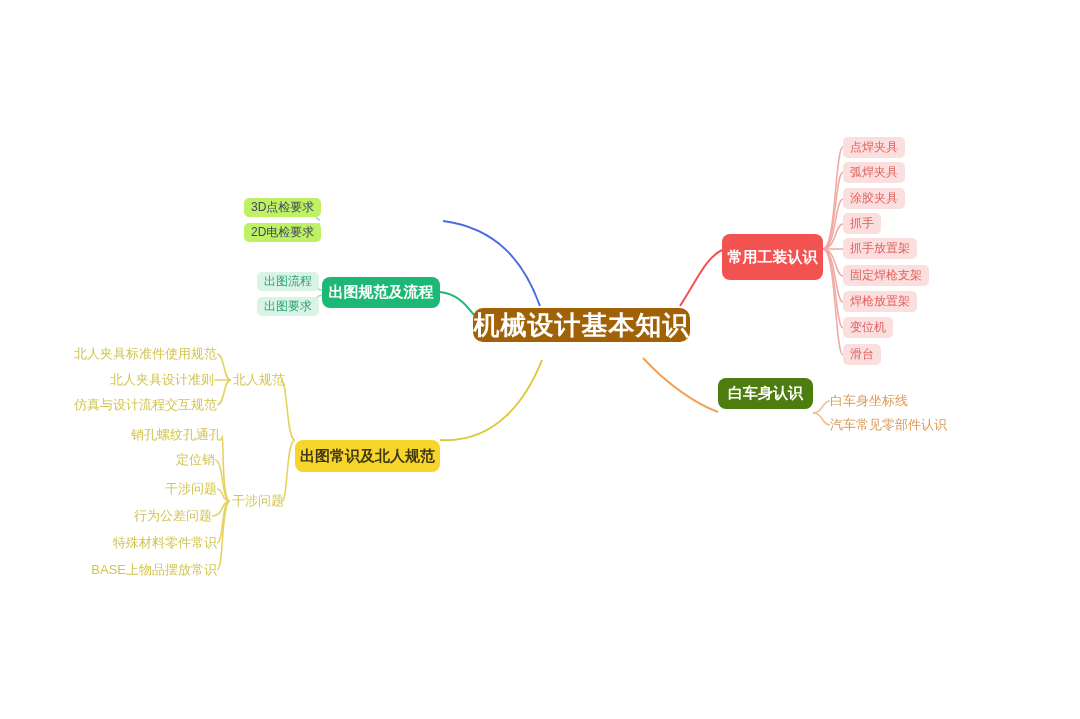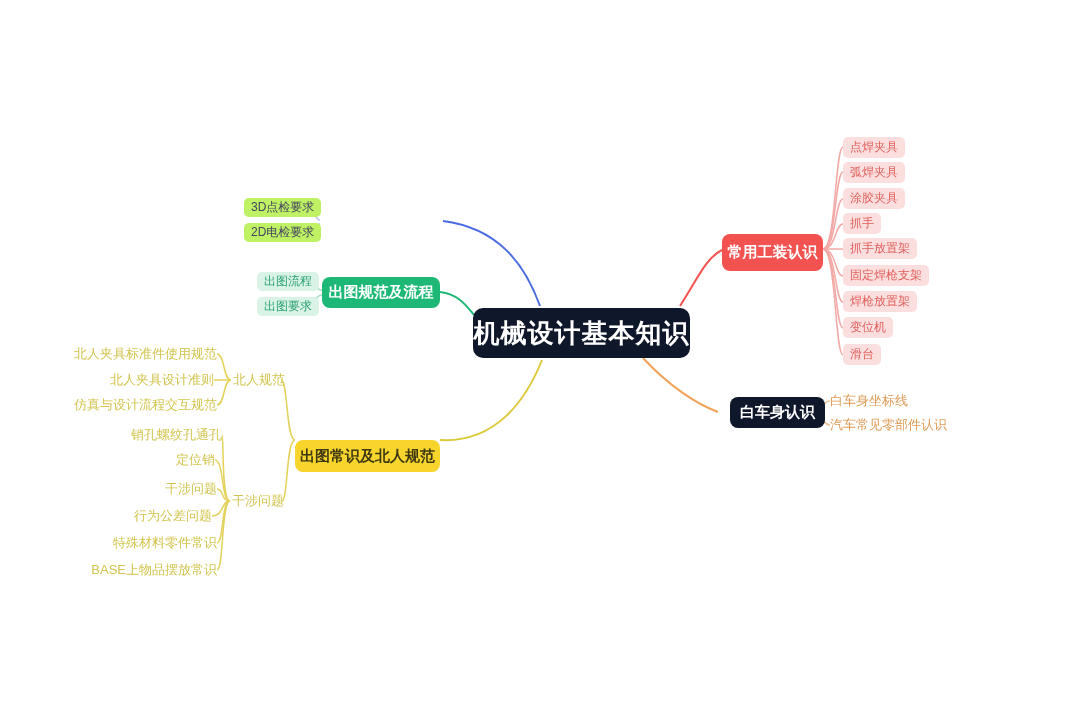--- a/index.html
+++ b/index.html
@@ -6,29 +6,29 @@
   .canvas{
     position:relative;width:1080px;height:719px;background:#ffffff;overflow:hidden;
     font-family:"Liberation Sans","DejaVu Sans",sans-serif;
   }
   .lines{position:absolute;left:0;top:0;width:1080px;height:719px;pointer-events:none;}
   .topic{
     position:absolute;display:flex;align-items:center;justify-content:center;
     box-sizing:border-box;white-space:nowrap;cursor:default;
   }
   .root{
-    left:473px;top:308px;width:217px;height:50px;border-radius:10px;
-    background:#0f172a;color:#ffffff;font-size:26px;font-weight:bold;letter-spacing:1px;
+    left:473px;top:308px;width:217px;height:34px;border-radius:10px;
+    background:#a16207;color:#ffffff;font-size:26px;font-weight:bold;letter-spacing:1px;
   }
   .parent{border-radius:8px;color:#ffffff;font-size:15px;font-weight:bold;}
   .b-blue{left:320px;top:205px;width:123px;height:33px;background:#4a6ce0;}
   .b-green{left:322px;top:277px;width:118px;height:31px;background:#1db876;}
   .b-yellow{left:295px;top:424px;width:145px;height:32px;background:#f7d52d;color:#3f3913;margin-top:16px;}
-  .b-red{left:722px;top:234px;width:101px;height:37px;background:#f25250;}
-  .b-orange{left:718px;top:397px;width:95px;height:31px;background:#0f172a;margin-left:12px;}
+  .b-red{left:722px;top:234px;width:101px;height:46px;background:#f25250;}
+  .b-orange{left:718px;top:378px;width:95px;height:31px;background:#4d7c0f;}
   .chip{
     position:absolute;font-size:12px;line-height:15px;padding:2px 7px;border-radius:5px;
     white-space:nowrap;box-sizing:border-box;
   }
   .c-blue{background:#bef264;color:#454560;}
   .c-green{background:#d9f3e7;color:#2fa371;}
   .c-red{background:#fbdede;color:#e0605c;padding:3px 7px;}
   .plain{position:absolute;font-size:13px;line-height:16px;white-space:nowrap;}
   .p-yellow{color:#d2c44e;}
   .p-orange{color:#dd9a55;}

